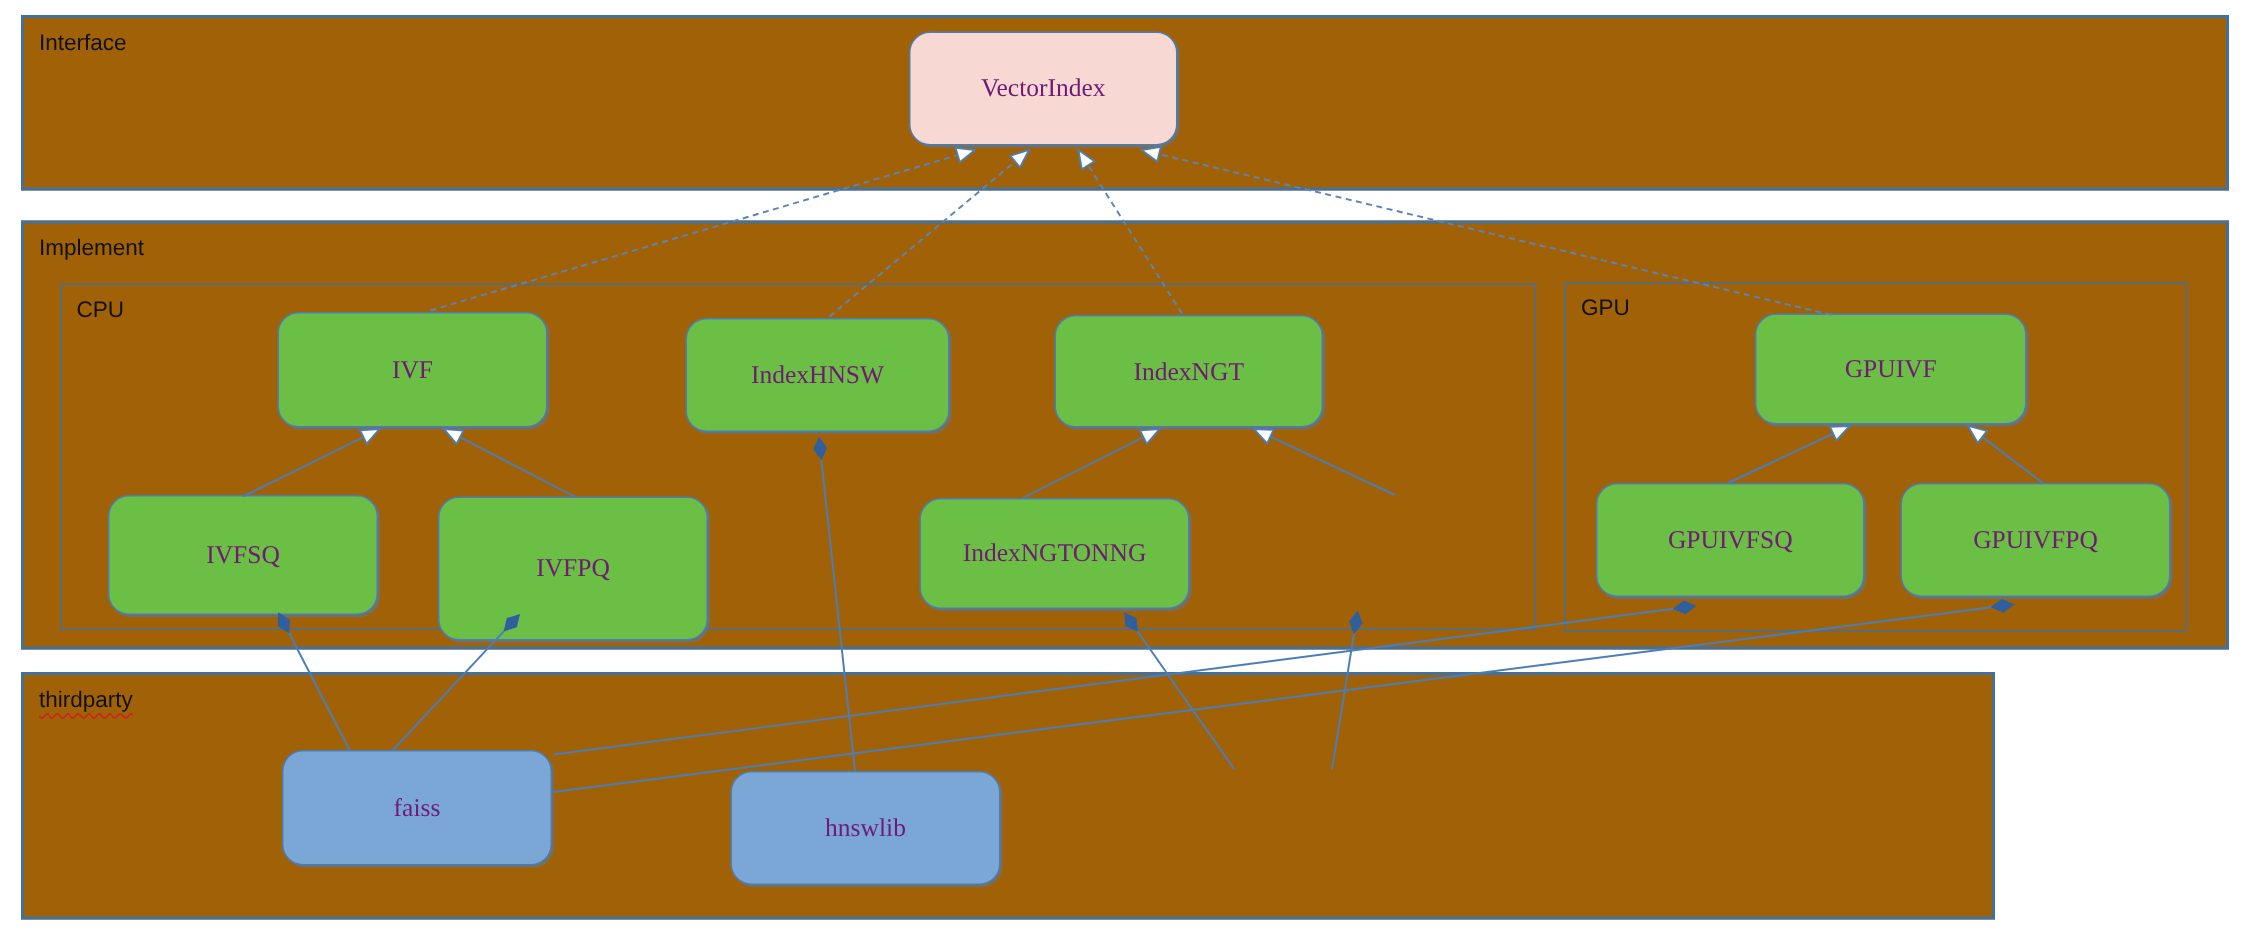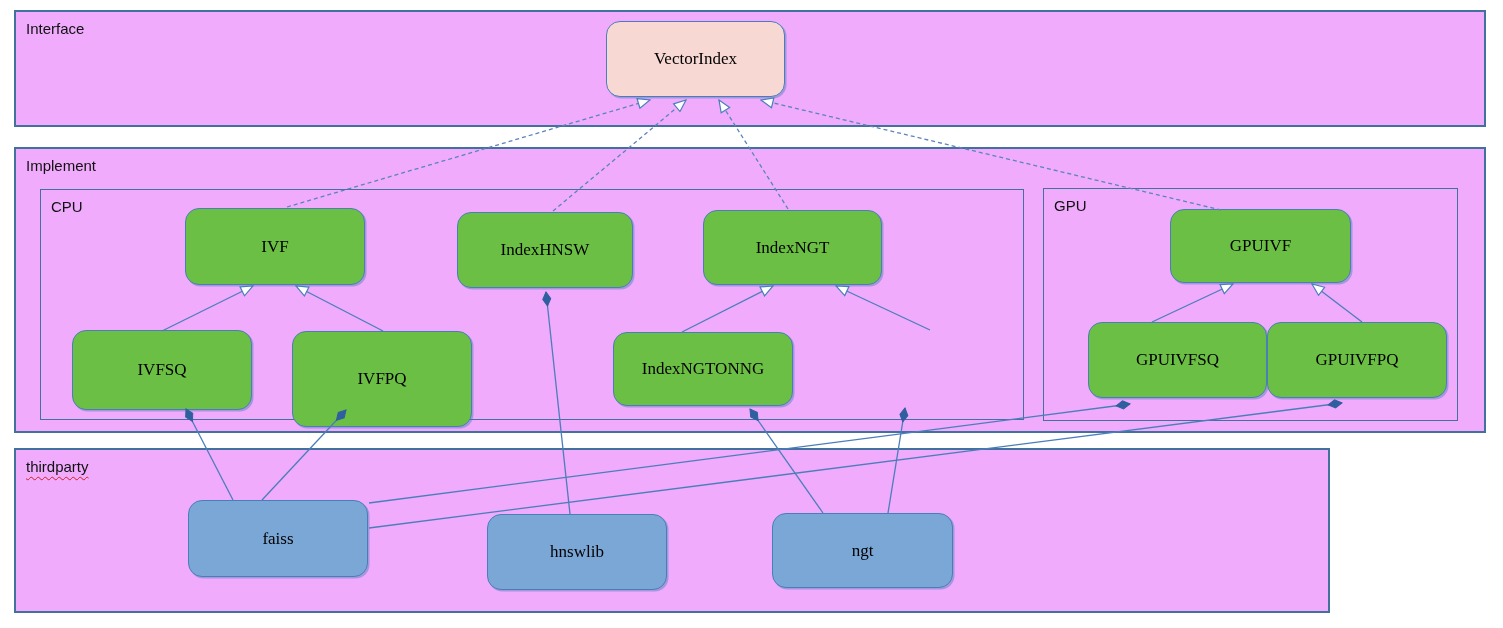--- a/index.html
+++ b/index.html
@@ -6,21 +6,21 @@
   .canvas {
     position: relative;
     width: 1503px;
     height: 628px;
     background: #ffffff;
     overflow: hidden;
     font-family: "Liberation Sans", sans-serif;
   }
   .group {
     position: absolute;
-    background: #f0abfc;
+    background: #a16207;
     box-sizing: border-box;
   }
   .group.outer { border: 2px solid #41719c; }
   .group.inner { border: 1.5px solid #41719c; background: transparent; }
   .group-label {
     position: absolute;
     top: 8px;
     left: 10px;
     font-size: 15px;
     color: #111111;
@@ -35,21 +35,21 @@
   .node {
     position: absolute;
     box-sizing: border-box;
     border: 1.6px solid #4a7ebb;
     border-radius: 14px;
     display: flex;
     align-items: center;
     justify-content: center;
     font-family: "Liberation Serif", serif;
     font-size: 17px;
-    color: #000000;
+    color: #701a75;
     text-align: center;
     box-shadow: 1.5px 1.5px 0 rgba(74,126,187,0.45);
   }
   .node.interface { background: #f8d8d3; }
   .node.class     { background: #6cbf45; }
   .node.library   { background: #7ba7d7; }
   svg.edge-layer {
     position: absolute;
     left: 0; top: 0;
     width: 1503px;
@@ -95,34 +95,31 @@
     </div>
     <div class="node class" style="left: 292px; top: 331px; width: 180px; height: 96px;">
       <span>IVFPQ</span>
     </div>
     <div class="node class" style="left: 613px; top: 332px; width: 180px; height: 74px;">
       <span>IndexNGTONNG</span>
     </div>
     <div class="node class" style="left: 1170px; top: 209px; width: 181px; height: 74px;">
       <span>GPUIVF</span>
     </div>
-    <div class="node class" style="left: 1064px; top: 322px; width: 179px; height: 76px; margin-left: 24px;">
+    <div class="node class" style="left: 1064px; top: 322px; width: 179px; height: 76px;">
       <span>GPUIVFSQ</span>
     </div>
     <div class="node class" style="left: 1267px; top: 322px; width: 180px; height: 76px;">
       <span>GPUIVFPQ</span>
     </div>
     <div class="node library" style="left: 188px; top: 500px; width: 180px; height: 77px;">
       <span>faiss</span>
     </div>
     <div class="node library" style="left: 487px; top: 514px; width: 180px; height: 76px;">
       <span>hnswlib</span>
-    </div>
-    <div class="node library" style="left: 772px; top: 513px; width: 181px; height: 75px;">
-      <span>ngt</span>
     </div>
     <svg class="edge-layer" id="edge-layer" xmlns="http://www.w3.org/2000/svg" viewBox="0 0 1503 628">
     <defs>
       <marker id="arrow-hollow" viewBox="0 0 14 12" refX="13" refY="6" markerWidth="14" markerHeight="12" orient="auto" markerUnits="userSpaceOnUse">
         <path d="M1,1 L13,6 L1,11 Z" fill="#ffffff" stroke="#4a7ebb" stroke-width="1.2"></path>
       </marker>
       <marker id="diamond-filled" viewBox="0 0 16 10" refX="15" refY="5" markerWidth="16" markerHeight="10" orient="auto" markerUnits="userSpaceOnUse">
         <path d="M1,5 L8,1 L15,5 L8,9 Z" fill="#2f5f9e" stroke="#2f5f9e"></path>
       </marker>
     </defs>

